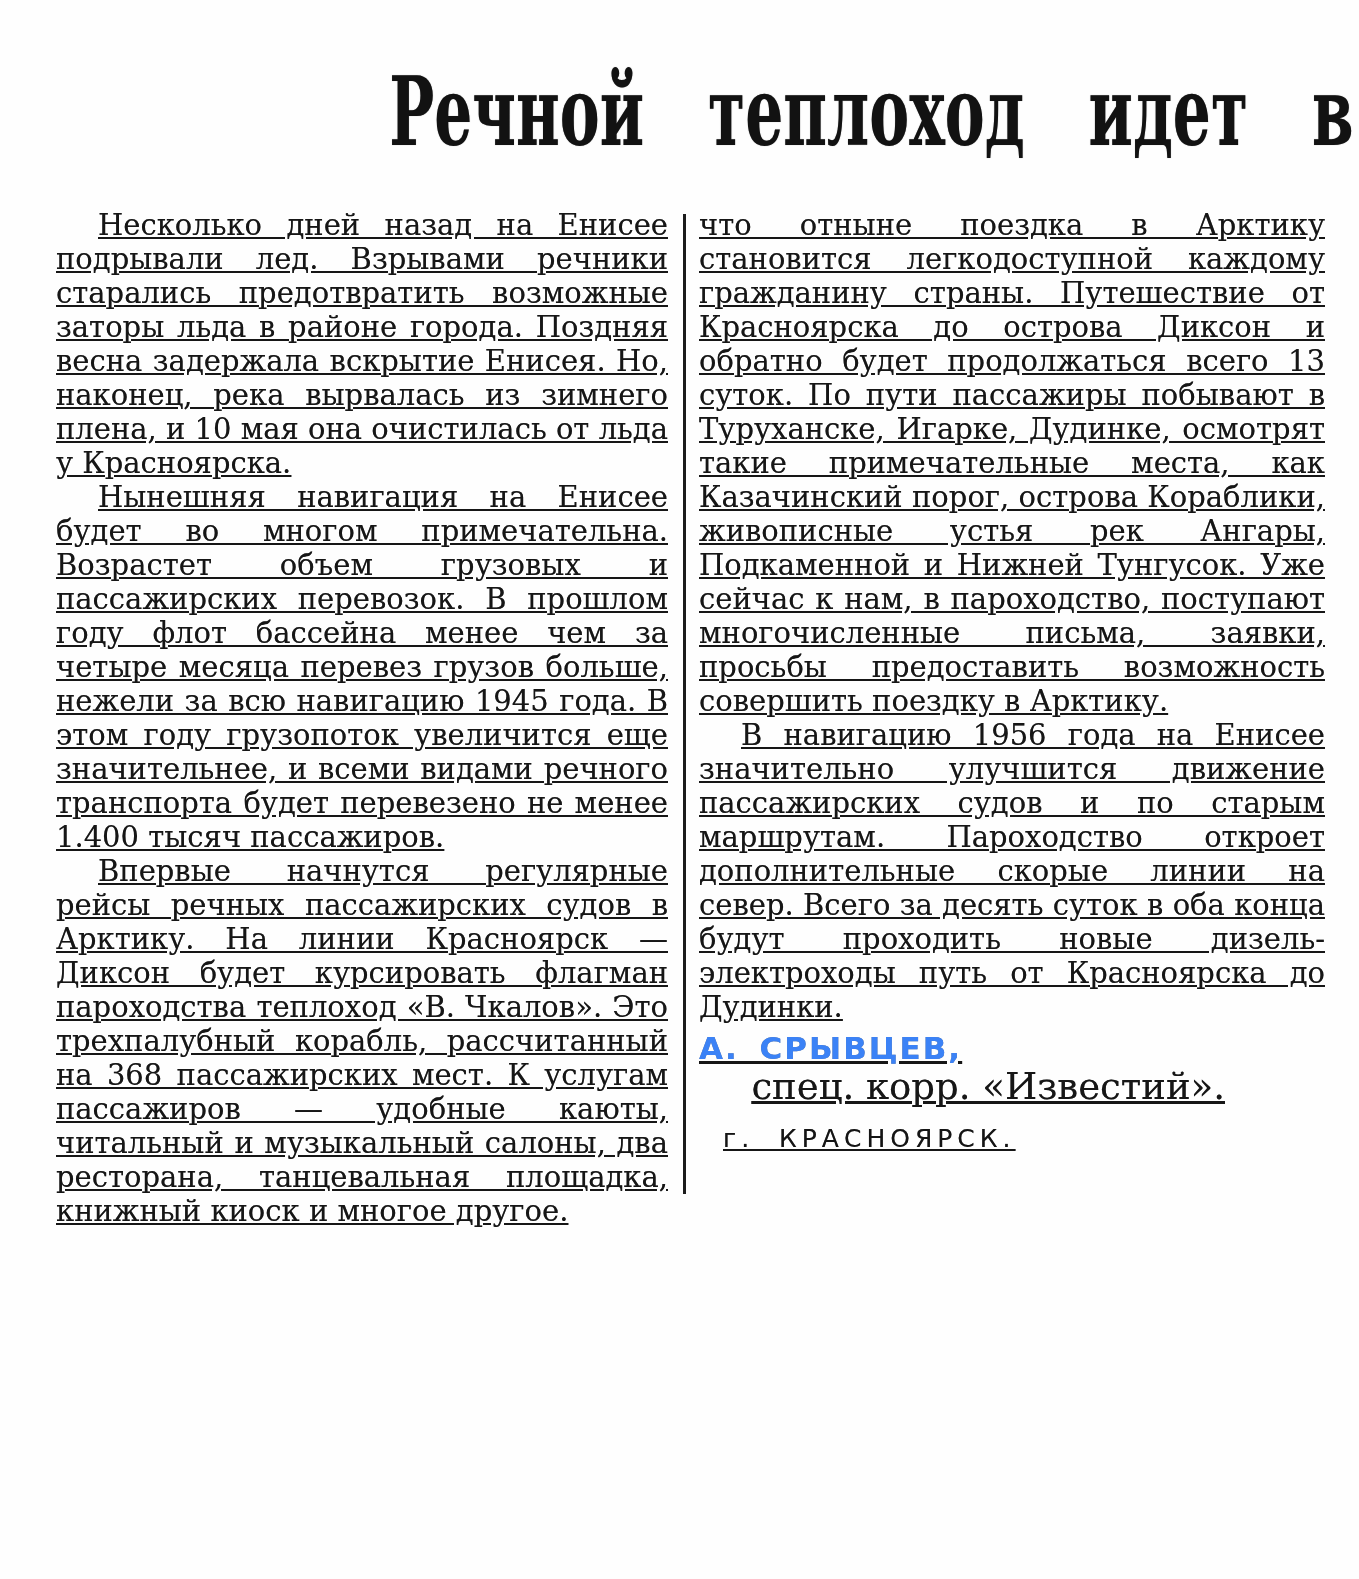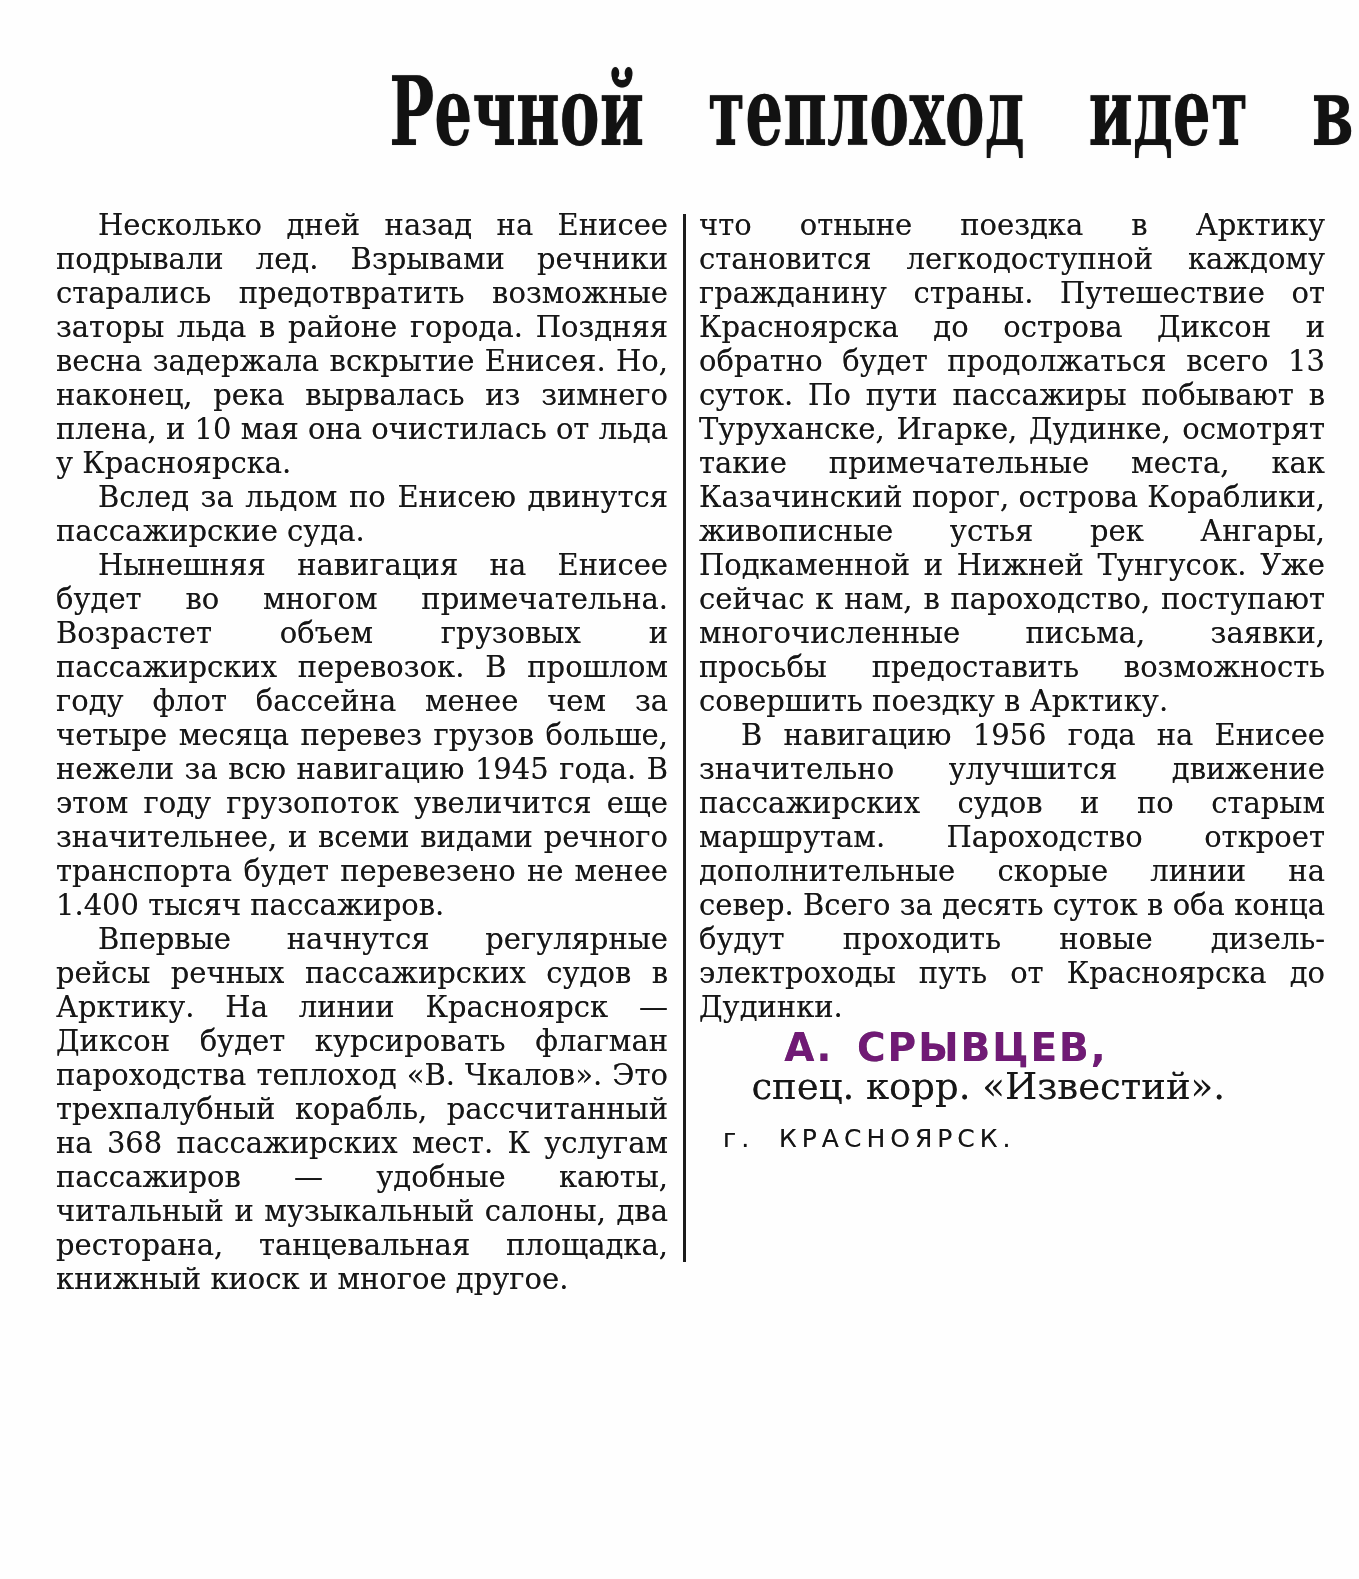--- a/index.html
+++ b/index.html
@@ -35,20 +35,21 @@
     transform: scaleX(0.63);
     transform-origin: 50% 50%;
     color: #121212;
     text-shadow: 0 0 1px rgba(0,0,0,0.55);
   }
   
   .columns {
     display: flex;
     align-items: stretch;
     padding: 18px 34px 0 56px;
+    text-decoration: underline;
   }
   .col {
     font-size: 29px;
     line-height: 34px;
     text-align: justify;
     text-shadow: 0 0 0.6px rgba(0,0,0,0.5);
   }
   .col-left { width: 612px; }
   .col-right { flex: 1; }
   .rule {
@@ -58,28 +59,28 @@
   }
   .para {
     margin: 0;
     text-indent: 42px;
   }
   .col-right .paras .para:first-of-type { text-indent: 0; }
   
   .sig-author {
     margin-top: 4px;
     padding-right: 132px;
-    text-align: center;
+    text-align: left;
     font-family: "DejaVu Sans", sans-serif;
     font-weight: bold;
-    font-size: 39px;
+    font-size: 31px;
     line-height: 40px;
     letter-spacing: 2px;
     word-spacing: 8px;
-    color: #701a75;
+    color: #3b82f6;
   }
   .sig-role {
     padding-right: 100px;
     text-align: right;
     font-size: 37px;
     line-height: 38px;
   }
   .dateline {
     margin-top: 16px;
     padding-left: 24px;
@@ -96,21 +97,20 @@
 <div class="page">
 
   <h1 class="headline"><span class="headline-text">Речной теплоход идет в Арктику</span></h1>
 
   <div class="columns">
 
     <div class="col col-left paras">
 
         <p class="para">Несколько дней назад на Енисее подрывали лед. Взрывами речники старались предотвратить возможные заторы льда в районе города. Поздняя весна задержала вскрытие Енисея. Но, наконец, река вырвалась из зимнего плена, и 10 мая она очистилась от льда у Красноярска.</p>
 
-        <p class="para">Вслед за льдом по Енисею двинутся пассажирские суда.</p>
 
         <p class="para">Нынешняя навигация на Енисее будет во многом примечательна. Возрастет объем грузовых и пассажирских перевозок. В прошлом году флот бассейна менее чем за четыре месяца перевез грузов больше, нежели за всю навигацию 1945 года. В этом году грузопоток увеличится еще значительнее, и всеми видами речного транспорта будет перевезено не менее 1.400 тысяч пассажиров.</p>
 
         <p class="para">Впервые начнутся регулярные рейсы речных пассажирских судов в Арктику. На линии Красноярск — Диксон будет курсировать флагман пароходства теплоход «В. Чкалов». Это трехпалубный корабль, рассчитанный на 368 пассажирских мест. К услугам пассажиров — удобные каюты, читальный и музыкальный салоны, два ресторана, танцевальная площадка, книжный киоск и многое другое.</p>
 
       </div>
 
     <div class="rule"></div>
 
     <div class="col col-right">

